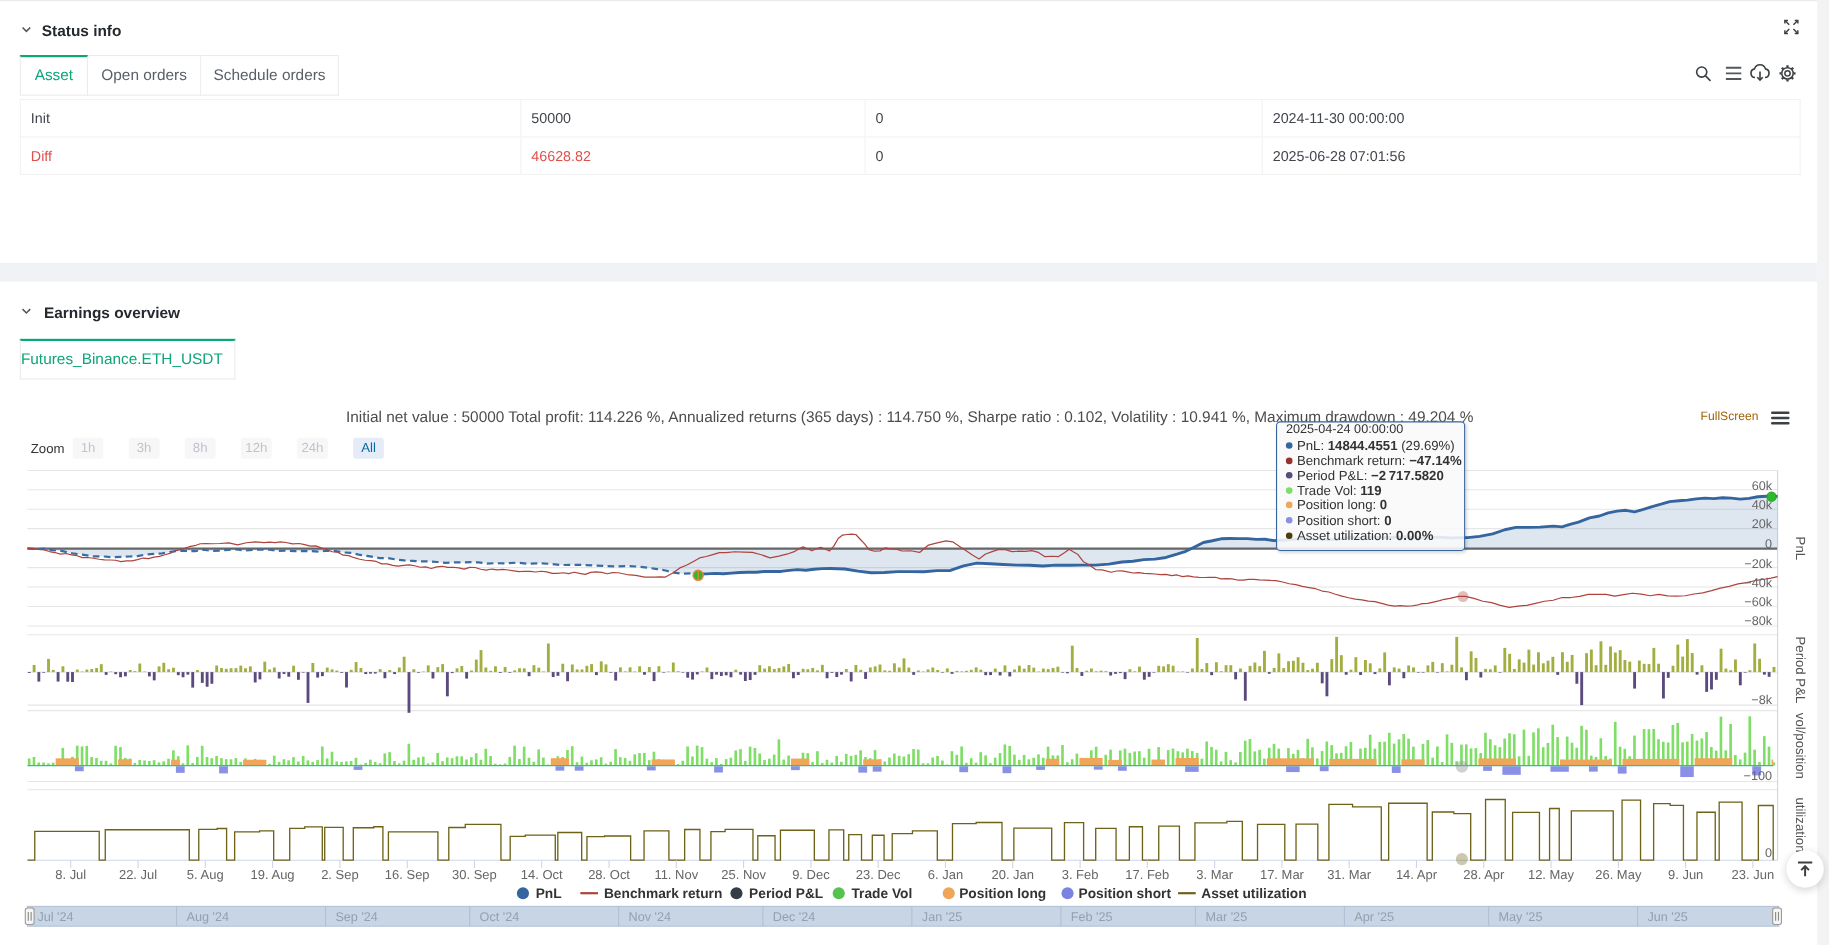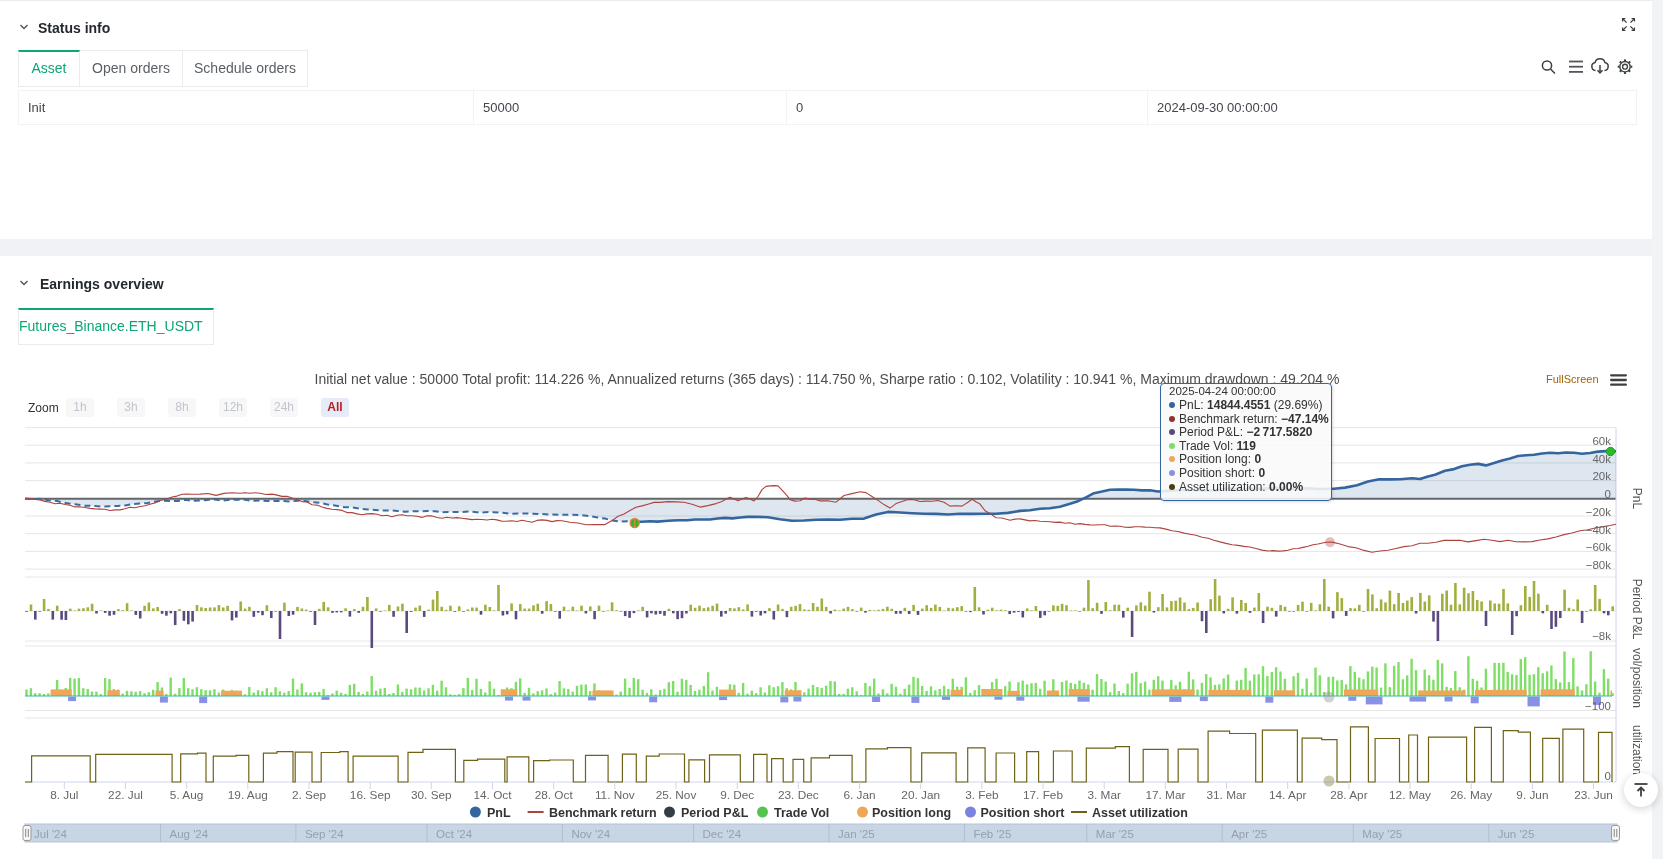--- a/index.html
+++ b/index.html
@@ -13,21 +13,21 @@
 table.info col.c1{width:455px}table.info col.c2{width:313px}table.info col.c3{width:361px}table.info col.c4{width:489px}
 table.info th{background:#fafafa;font-weight:bold;color:#36393f;text-align:left;height:32px;padding:0 0 0 9px;border:1px solid #efefef}
 table.info td{height:34px;color:#42464d;padding:0 0 0 9px;border:1px solid #f2f2f2;background:#fff}
 .divider{position:absolute;left:0;top:239px;width:1652px;height:17px;background:#f0f2f5}
 .scroll{position:absolute;right:0;top:0;width:11px;height:859px;background:#f1f3f4}
 .etab{position:absolute;left:18px;top:308px;width:196px;height:37px;border:1px solid #ebebeb;border-top:2px solid #0ca678;background:#fff;color:#0ca678;font-size:14px;text-align:left;line-height:33px}
 .stats{position:absolute;left:0;top:371px;width:1654px;text-align:center;font-size:14px;color:#4d4d4d}
 .fullscreen{position:absolute;left:1546px;top:373px;font-size:11px;color:#a16207}
 .zoomrow{position:absolute;left:28px;top:398px;display:flex;align-items:center;font-size:12px;color:#333}
 .zbtn{display:inline-block;width:28px;height:19px;line-height:19px;text-align:center;font-size:12px;border-radius:3px;background:#f7f7f8;color:#c0c4cc;margin-left:23px}
-.zbtn.all{background:#e6ebf8;color:#b91c1c;font-weight:bold}
+.zbtn.all{background:#e6ebf8;color:#0369a1;font-weight:normal}
 .tooltip{position:absolute;left:1160px;top:383px;width:172px;height:118px;background:rgba(249,249,250,0.88);border:1px solid #34659f;border-radius:4px;box-shadow:1px 1px 3px rgba(0,0,0,0.15);font-size:12px;color:#333;padding:1px 8px;z-index:5}
 .tooltip .tt{margin-bottom:2px;font-size:11.5px}
 .tooltip .row{line-height:13.6px;white-space:nowrap}
 .dot{display:inline-block;width:6px;height:6px;border-radius:50%;margin-right:4px;position:relative;top:-1px}
 .backtop{position:absolute;left:1624px;top:773px;width:34px;height:34px;border-radius:50%;background:#fff;box-shadow:0 2px 8px rgba(0,0,0,0.18);z-index:6}
 </style></head>
 <body>
 <div style="position:absolute;left:0;top:0;width:1652px;height:1px;background:#ebebeb"></div>
 <svg class="chev" style="left:18px;top:21px" viewBox="0 0 12 12">
     <polyline points="2.5,4 6,7.5 9.5,4" fill="none" stroke="#555" stroke-width="1.4"></polyline>
@@ -53,21 +53,27 @@
       <col class="c1">
       <col class="c2">
       <col class="c3">
       <col class="c4">
     </colgroup>
 <tbody>
 <tr>
         <td>Init</td>
         <td>50000</td>
         <td>0</td>
-        <td>2024-09-30 00:00:00</td>
+        <td>2024-11-30 00:00:00</td>
+      </tr>
+<tr>
+        <td style="color:#e0514c">Diff</td>
+        <td style="color:#e0514c">46628.82</td>
+        <td>0</td>
+        <td>2025-06-28 07:01:56</td>
       </tr>
 </tbody>
   </table>
 
 <svg style="position:absolute;left:1540px;top:57px;width:96px;height:20px" viewBox="0 0 96 20" fill="none" stroke="#3c4043" stroke-width="1.5">
 <circle cx="7" cy="8.5" r="4.6"></circle>
     <line x1="10.5" y1="12" x2="15" y2="16.5"></line>
 <g stroke="#53575c" stroke-width="1.8">
       <line x1="29" y1="4.5" x2="43" y2="4.5"></line>
       <line x1="29" y1="9.7" x2="43" y2="9.7"></line>

